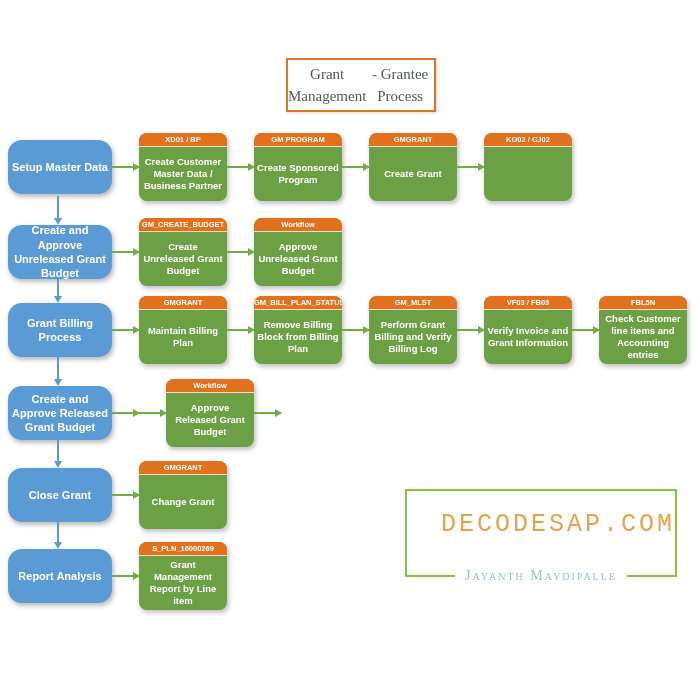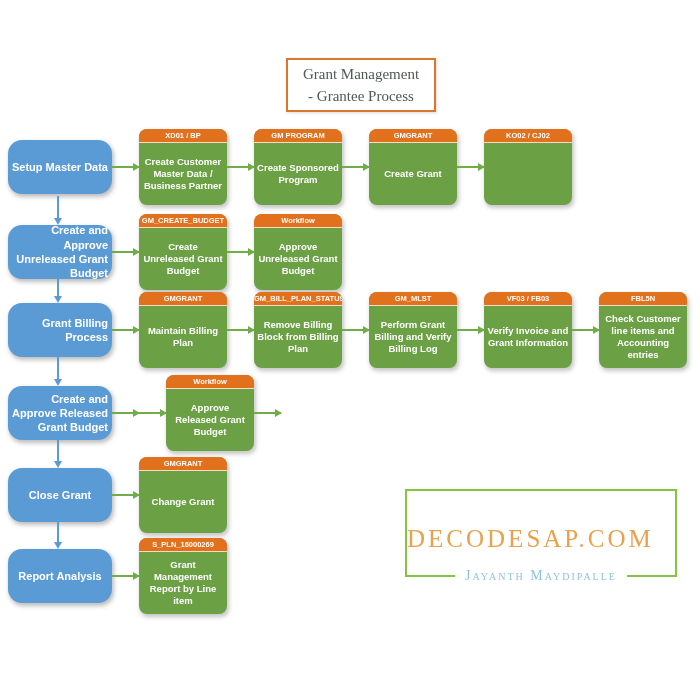--- a/index.html
+++ b/index.html
@@ -4,36 +4,36 @@
 <style>
   html,body{margin:0;padding:0;background:#ffffff;}
   #canvas{
     position:relative;width:700px;height:700px;background:#ffffff;overflow:hidden;
     font-family:"Liberation Sans",sans-serif;
   }
   
   .title-box{
     position:absolute;left:286px;top:58px;width:146px;height:50px;
     border:2px solid var(--title-border,#D9772A);background:#fff;
-    display:flex;flex-direction:column;justify-content:center;align-items:center;
+    display:flex;flex-direction:row;justify-content:center;align-items:center;
     font-family:"Liberation Serif",serif;font-size:15px;line-height:1.5;
     color:#4D5B52;box-shadow:1px 1px 3px rgba(0,0,0,.15);text-align:center;
   }
   
   .row{position:absolute;left:8px;height:62px;display:flex;align-items:center;}
   .lead{
     flex:none;width:104px;height:54px;border-radius:14px;
     background:var(--phase-fill,#5B9BD5);
     color:#fff;font-weight:bold;font-size:11px;line-height:1.3;
-    display:flex;align-items:center;justify-content:center;text-align:right;
+    display:flex;align-items:center;justify-content:center;text-align:center;
     padding:0 4px;box-sizing:border-box;
     box-shadow:1.5px 2.5px 4px rgba(110,110,110,.45);
   }
   .step{
-    flex:none;width:88px;height:76px;border-radius:8px;overflow:hidden;
+    flex:none;width:88px;height:68px;border-radius:8px;overflow:hidden;
     background:var(--step-fill,#6CA044);display:flex;flex-direction:column;
     box-shadow:1.5px 2.5px 4px rgba(110,110,110,.4);
   }
   .step .code{
     flex:none;height:13px;line-height:13px;background:var(--step-header-fill,#E2711D);
     color:#fff;font-weight:bold;font-size:7.5px;text-align:center;
     border-bottom:1px solid rgba(255,255,255,.75);white-space:nowrap;
   }
   .step .label{
     flex:1;display:flex;align-items:center;justify-content:center;text-align:center;
@@ -51,21 +51,21 @@
     content:"";position:absolute;left:-3.5px;bottom:-6px;width:0;height:0;
     border-left:4.5px solid transparent;border-right:4.5px solid transparent;
     border-top:7px solid var(--arrow-blue,#5B9BD5);
   }
   
   .watermark{
     position:absolute;left:405px;top:489px;width:272px;height:88px;
     border:2px solid var(--watermark-border,#85C441);box-sizing:border-box;
   }
   .wm-site{
-    margin-top:34px;text-align:left;font-family:Liberation Serif, serif;
+    margin-top:19px;text-align:right;font-family:Liberation Mono, monospace;
     font-size:25px;letter-spacing:3px;color:var(--site-color,#E8A24B);
   }
   .wm-author{
     position:absolute;left:50%;bottom:0;transform:translate(-50%,55%);
     background:#fff;padding:0 10px;white-space:nowrap;
     font-family:"Liberation Serif",serif;font-variant:small-caps;
     font-size:14px;letter-spacing:2px;color:var(--author-color,#8FC3DC);
   }
 </style>
 </head>

